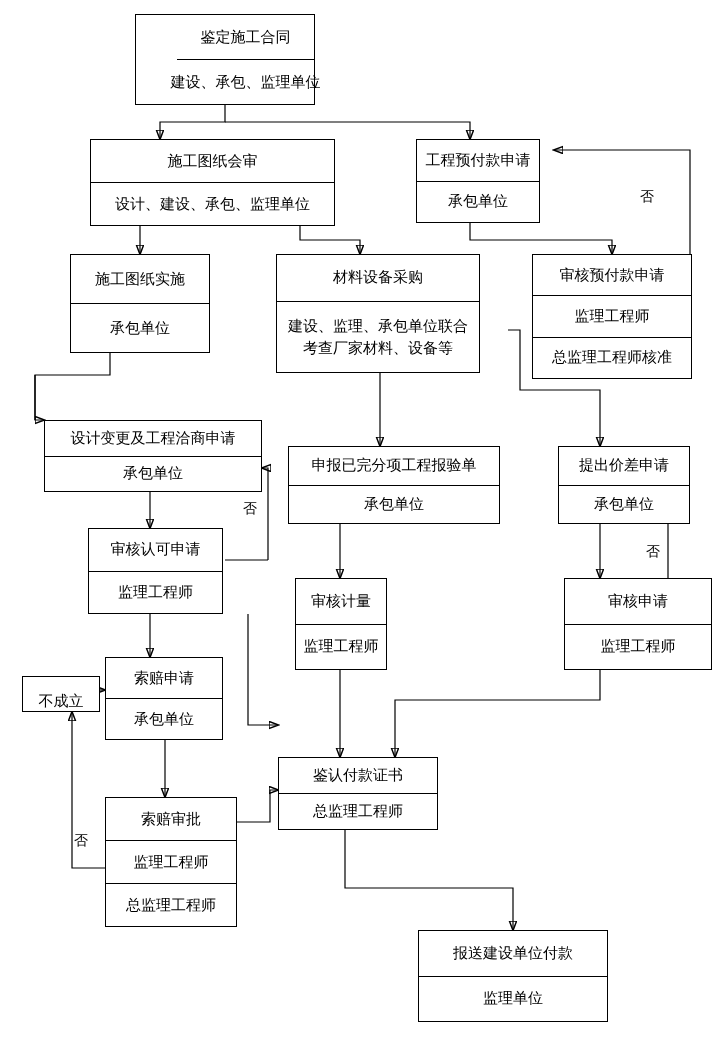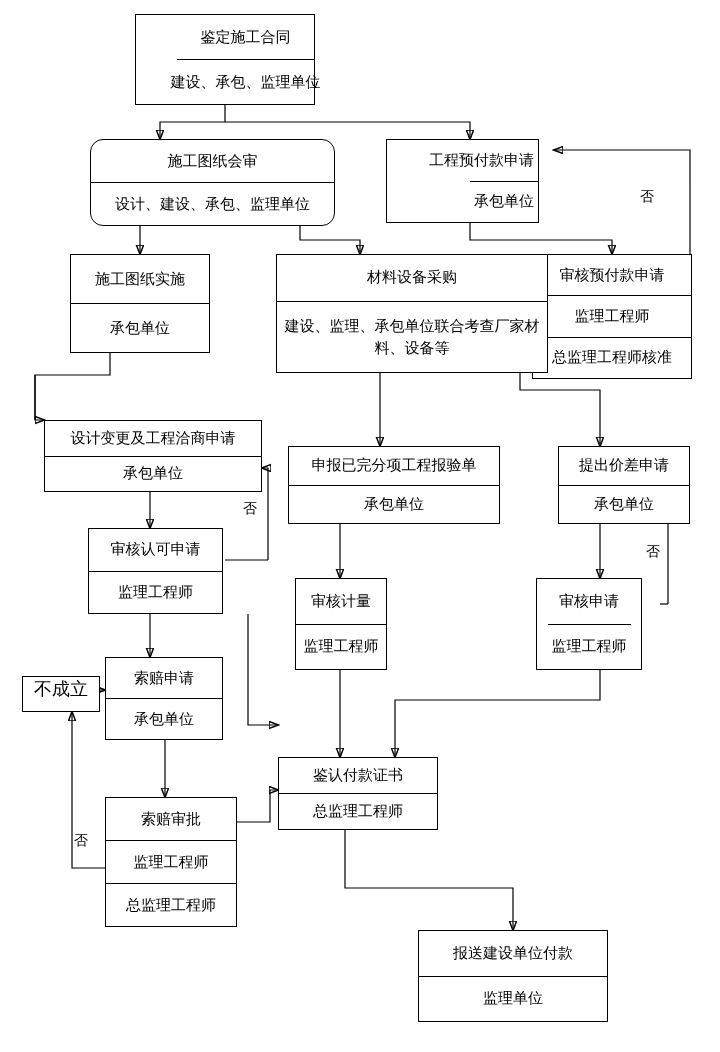--- a/index.html
+++ b/index.html
@@ -45,23 +45,23 @@
   .node .row.multiline {
     white-space: normal;
     line-height: 1.45;
   }
   .plain {
     position: absolute;
     box-sizing: border-box;
     border: 1px solid #000000;
     background: #ffffff;
     display: flex;
-    align-items: flex-start;
+    align-items: flex-end;
     justify-content: center;
-    font-size: 18px;
+    font-size: 15px;
     color: #000;
     z-index: 3;
   }
   .label {
     position: absolute;
     font-size: 14px;
     color: #000000;
     background: transparent;
     z-index: 4;
   }
@@ -140,42 +140,42 @@
     <polyline points="345,830 345,888 513,888 513,930" marker-end="url(#arrow)"></polyline>
 
     <polyline points="35,375 35,420"></polyline>
   </svg>
 
   <div class="node" style="left:135px; top:14px; width:180px; height:91px;padding-left:41px;">
     <div class="row">鉴定施工合同</div>
     <div class="row">建设、承包、监理单位</div>
   </div>
 
-  <div class="node" style="left:90px; top:139px; width:245px; height:87px;border-radius:13px;">
+  <div class="node" style="left:90px; top:139px; width:245px; height:87px;">
     <div class="row">施工图纸会审</div>
     <div class="row">设计、建设、承包、监理单位</div>
   </div>
 
-  <div class="node" style="left:386px; top:139px; width:153px; height:84px;align-items:flex-end;">
+  <div class="node" style="left:416px; top:139px; width:124px; height:84px;">
     <div class="row">工程预付款申请</div>
     <div class="row">承包单位</div>
   </div>
 
   <div class="node" style="left:532px; top:254px; width:160px; height:125px;">
     <div class="row">审核预付款申请</div>
     <div class="row">监理工程师</div>
     <div class="row">总监理工程师核准</div>
   </div>
 
   <div class="node" style="left:70px; top:254px; width:140px; height:99px;">
     <div class="row">施工图纸实施</div>
     <div class="row">承包单位</div>
   </div>
 
-  <div class="node" style="left:276px; top:254px; width:272px; height:119px;">
+  <div class="node" style="left:276px; top:254px; width:204px; height:119px;">
     <div class="row">材料设备采购</div>
     <div class="row multiline">建设、监理、承包单位联合考查厂家材料、设备等</div>
   </div>
 
   <div class="node" style="left:44px; top:420px; width:218px; height:72px;">
     <div class="row">设计变更及工程洽商申请</div>
     <div class="row">承包单位</div>
   </div>
 
   <div class="node" style="left:288px; top:446px; width:212px; height:78px;">
@@ -191,21 +191,21 @@
   <div class="node" style="left:88px; top:528px; width:135px; height:86px;">
     <div class="row">审核认可申请</div>
     <div class="row">监理工程师</div>
   </div>
 
   <div class="node" style="left:295px; top:578px; width:92px; height:92px;">
     <div class="row">审核计量</div>
     <div class="row">监理工程师</div>
   </div>
 
-  <div class="node" style="left:536px; top:578px; width:106px; height:92px;align-items:center;">
+  <div class="node" style="left:564px; top:578px; width:148px; height:92px;">
     <div class="row">审核申请</div>
     <div class="row">监理工程师</div>
   </div>
 
   <div class="node" style="left:105px; top:657px; width:118px; height:83px;">
     <div class="row">索赔申请</div>
     <div class="row">承包单位</div>
   </div>
 
   <div class="plain" style="left:22px; top:676px; width:78px; height:36px;">

